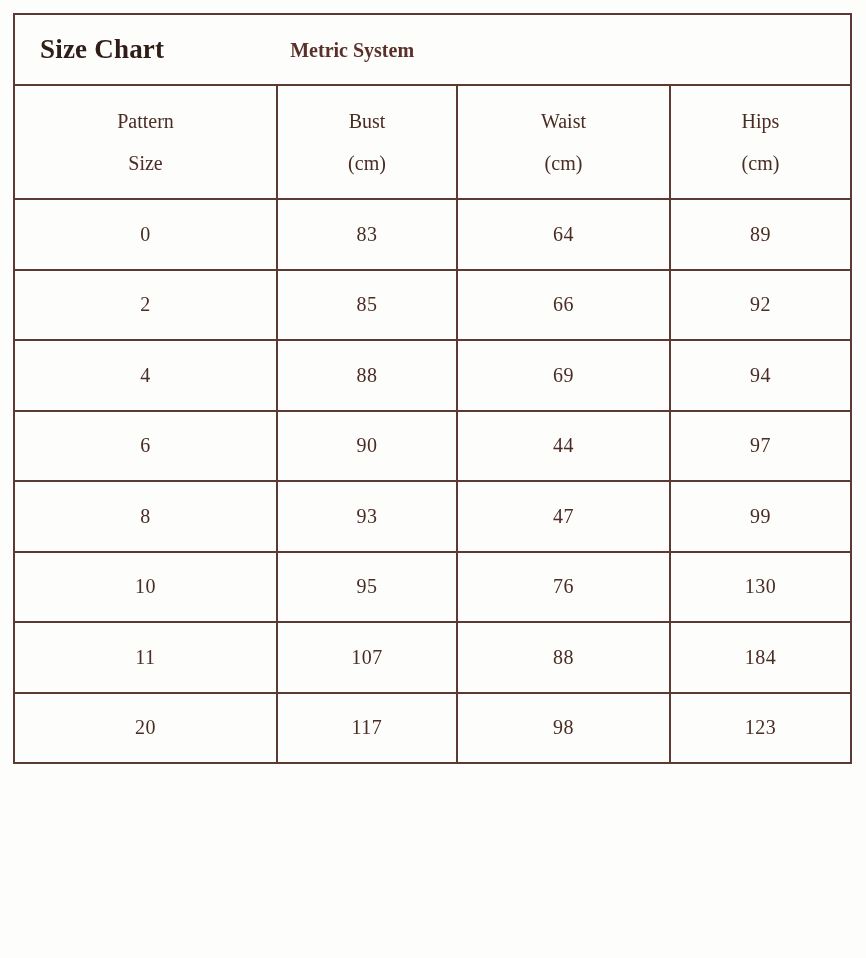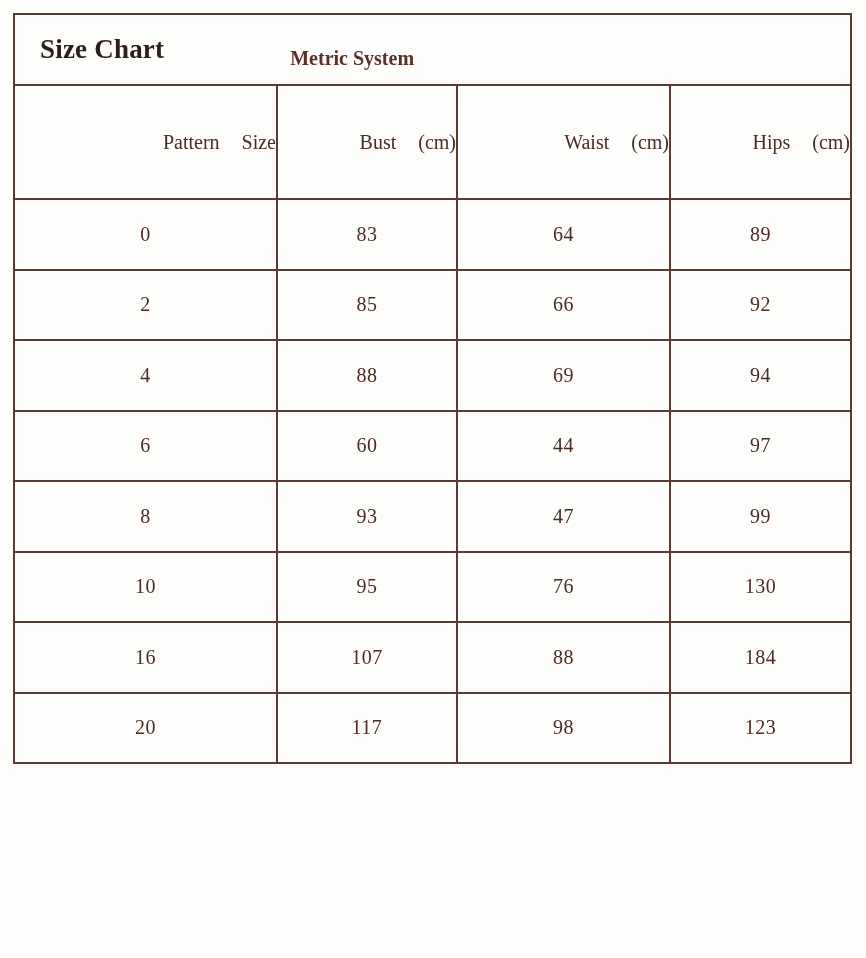--- a/index.html
+++ b/index.html
@@ -72,35 +72,35 @@
     letter-spacing: 0.2px;
     white-space: nowrap;
   }
   .chart-subtitle {
     font-size: 20px;
     font-weight: bold;
     color: #5a3028;
     white-space: nowrap;
     margin-left: 126px;
     position: relative;
-    top: 9px;
+    top: 1px;
   }
 
   
   .header-row td {
     height: 112px;
     font-size: 20px;
     font-weight: normal;
     color: #4a2c23;
     line-height: 1.0;
   }
   .hdr-stack {
     display: flex;
-    flex-direction: row;
-    justify-content: flex-end;
+    flex-direction: column;
+    justify-content: center;
     align-items: center;
     gap: 22px;
     height: 112px;
   }
   .hdr-line { display: block; white-space: nowrap; }
 
   
   .data-row td {
     height: 68.5px;
     font-size: 20px;
@@ -171,38 +171,38 @@
         <td>92</td>
       </tr>
       <tr class="data-row">
         <td>4</td>
         <td>88</td>
         <td>69</td>
         <td>94</td>
       </tr>
       <tr class="data-row">
         <td>6</td>
-        <td>60</td>
+        <td>90</td>
         <td>44</td>
         <td>97</td>
       </tr>
       <tr class="data-row">
         <td>8</td>
         <td>93</td>
         <td>47</td>
         <td>99</td>
       </tr>
       <tr class="data-row">
         <td>10</td>
         <td>95</td>
         <td>76</td>
         <td>130</td>
       </tr>
       <tr class="data-row">
-        <td>16</td>
+        <td>11</td>
         <td>107</td>
         <td>88</td>
         <td>184</td>
       </tr>
       <tr class="data-row">
         <td>20</td>
         <td>117</td>
         <td>98</td>
         <td>123</td>
       </tr>

